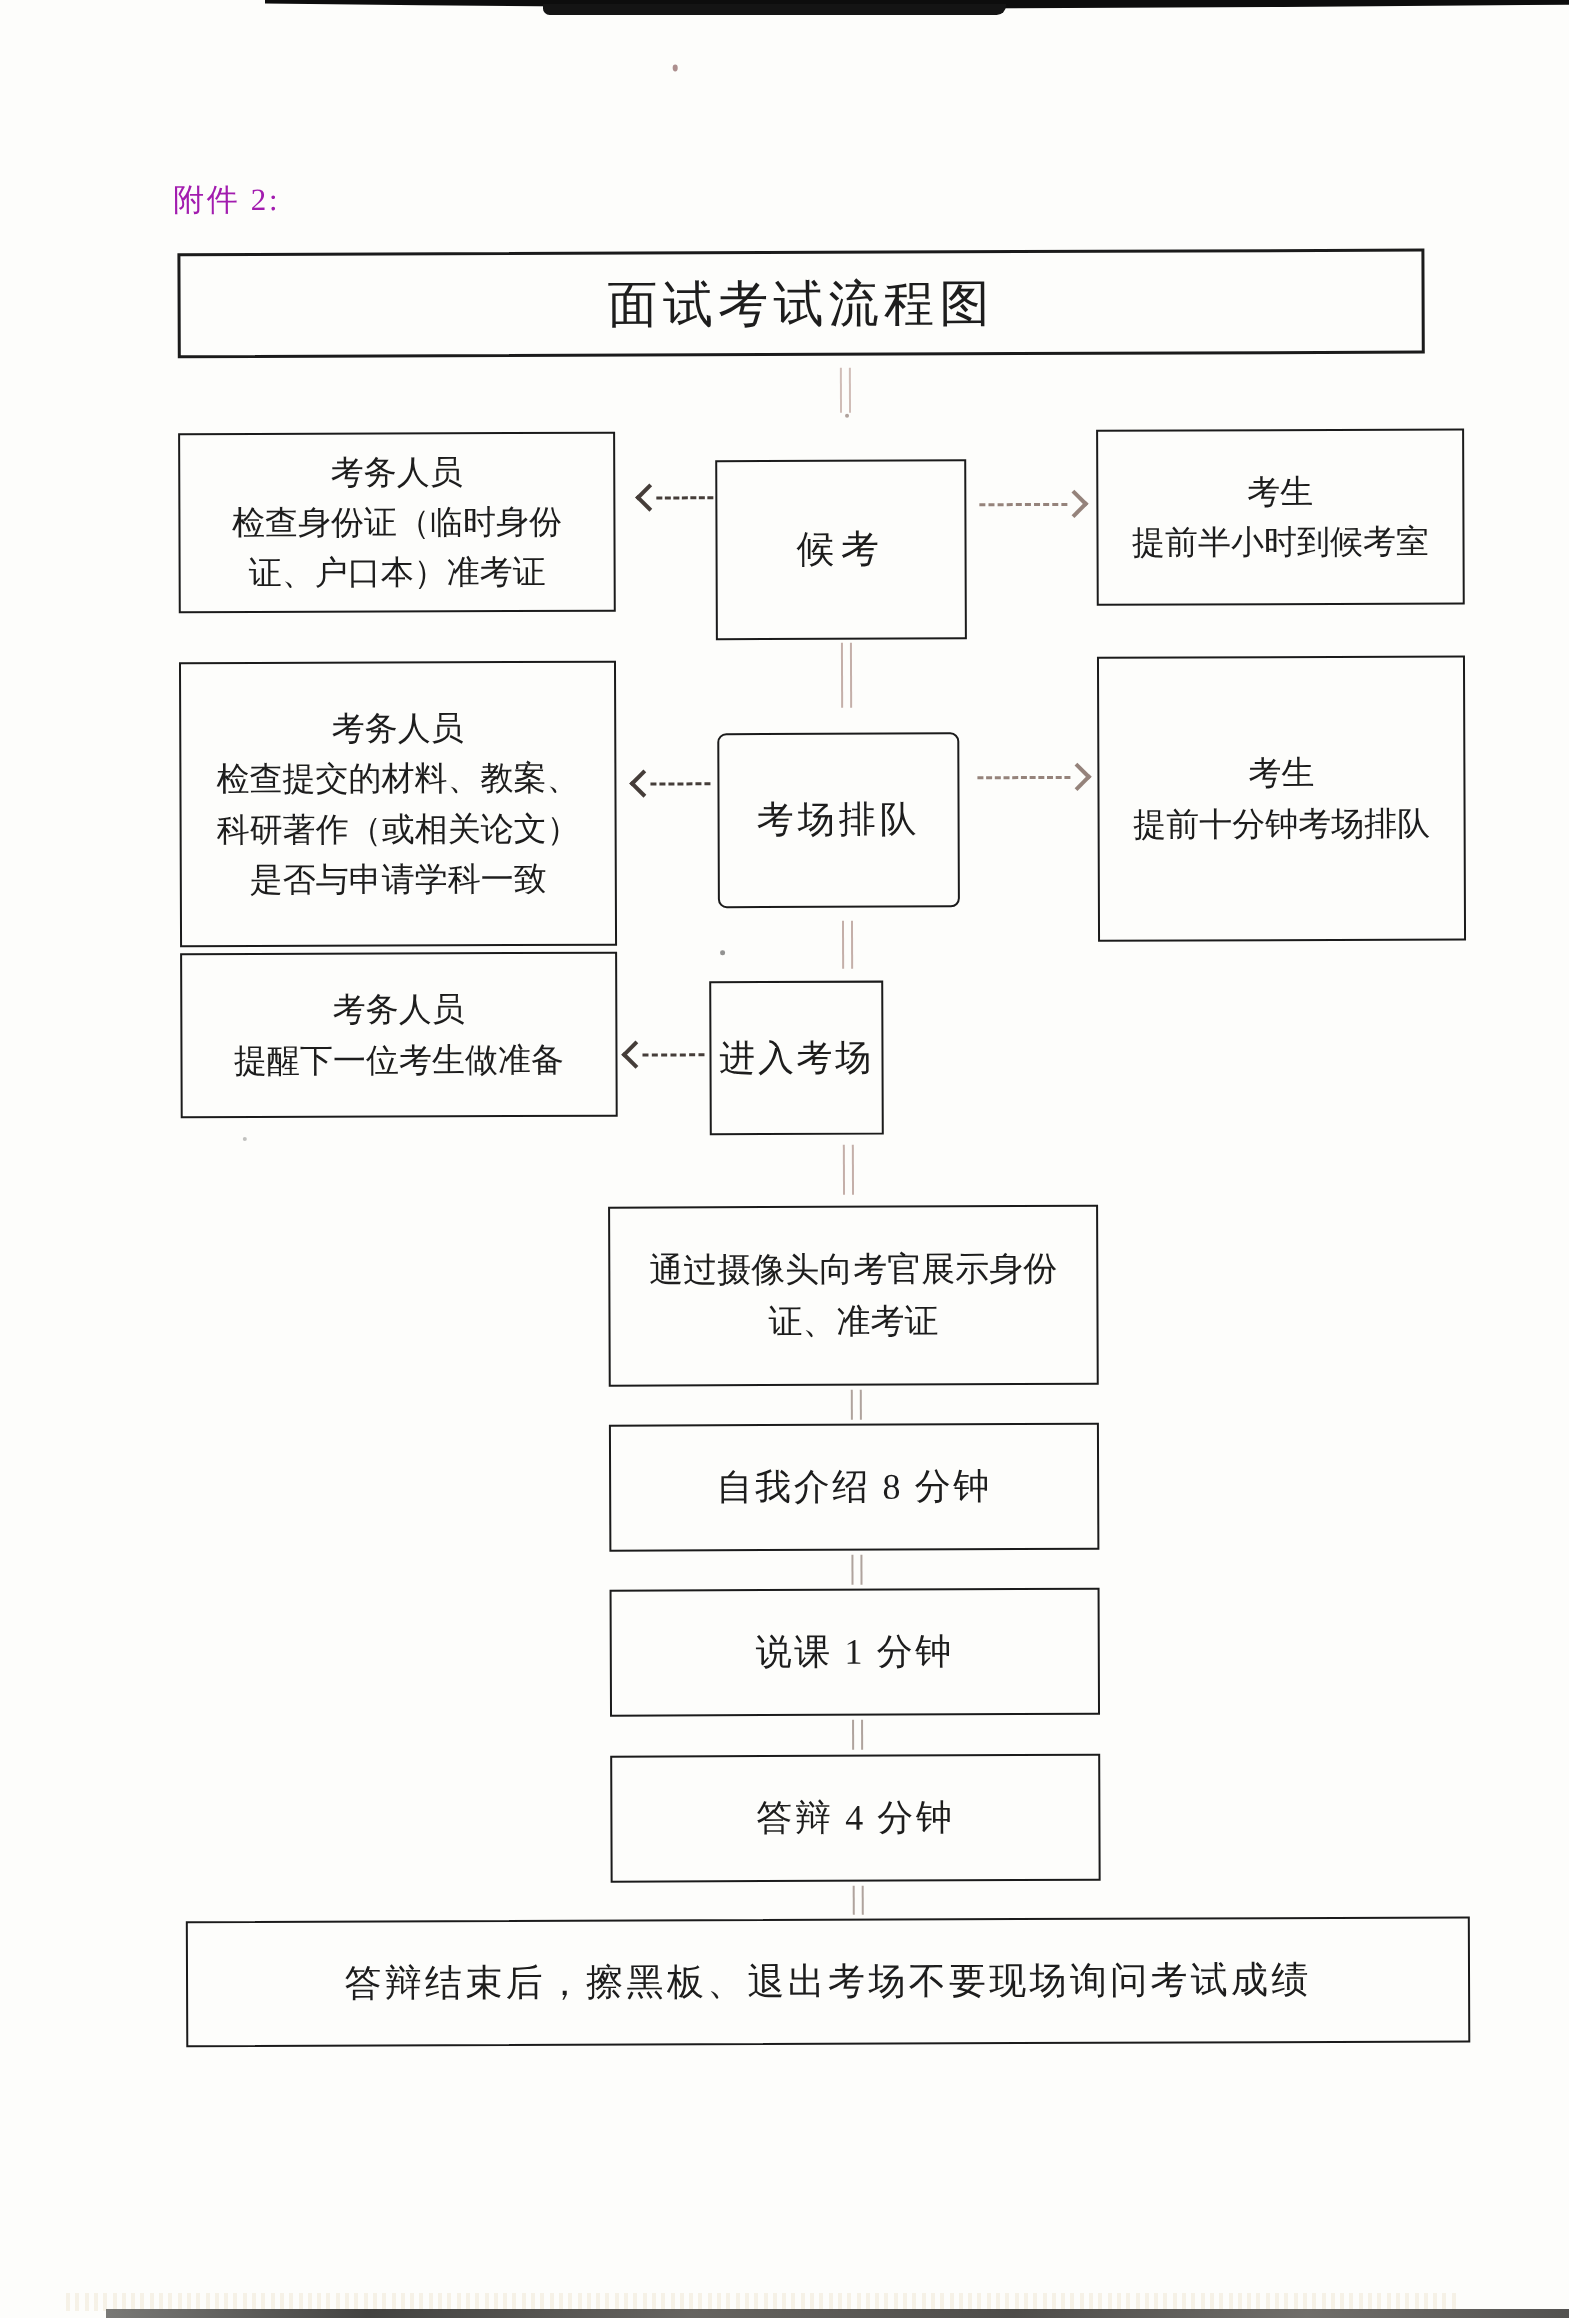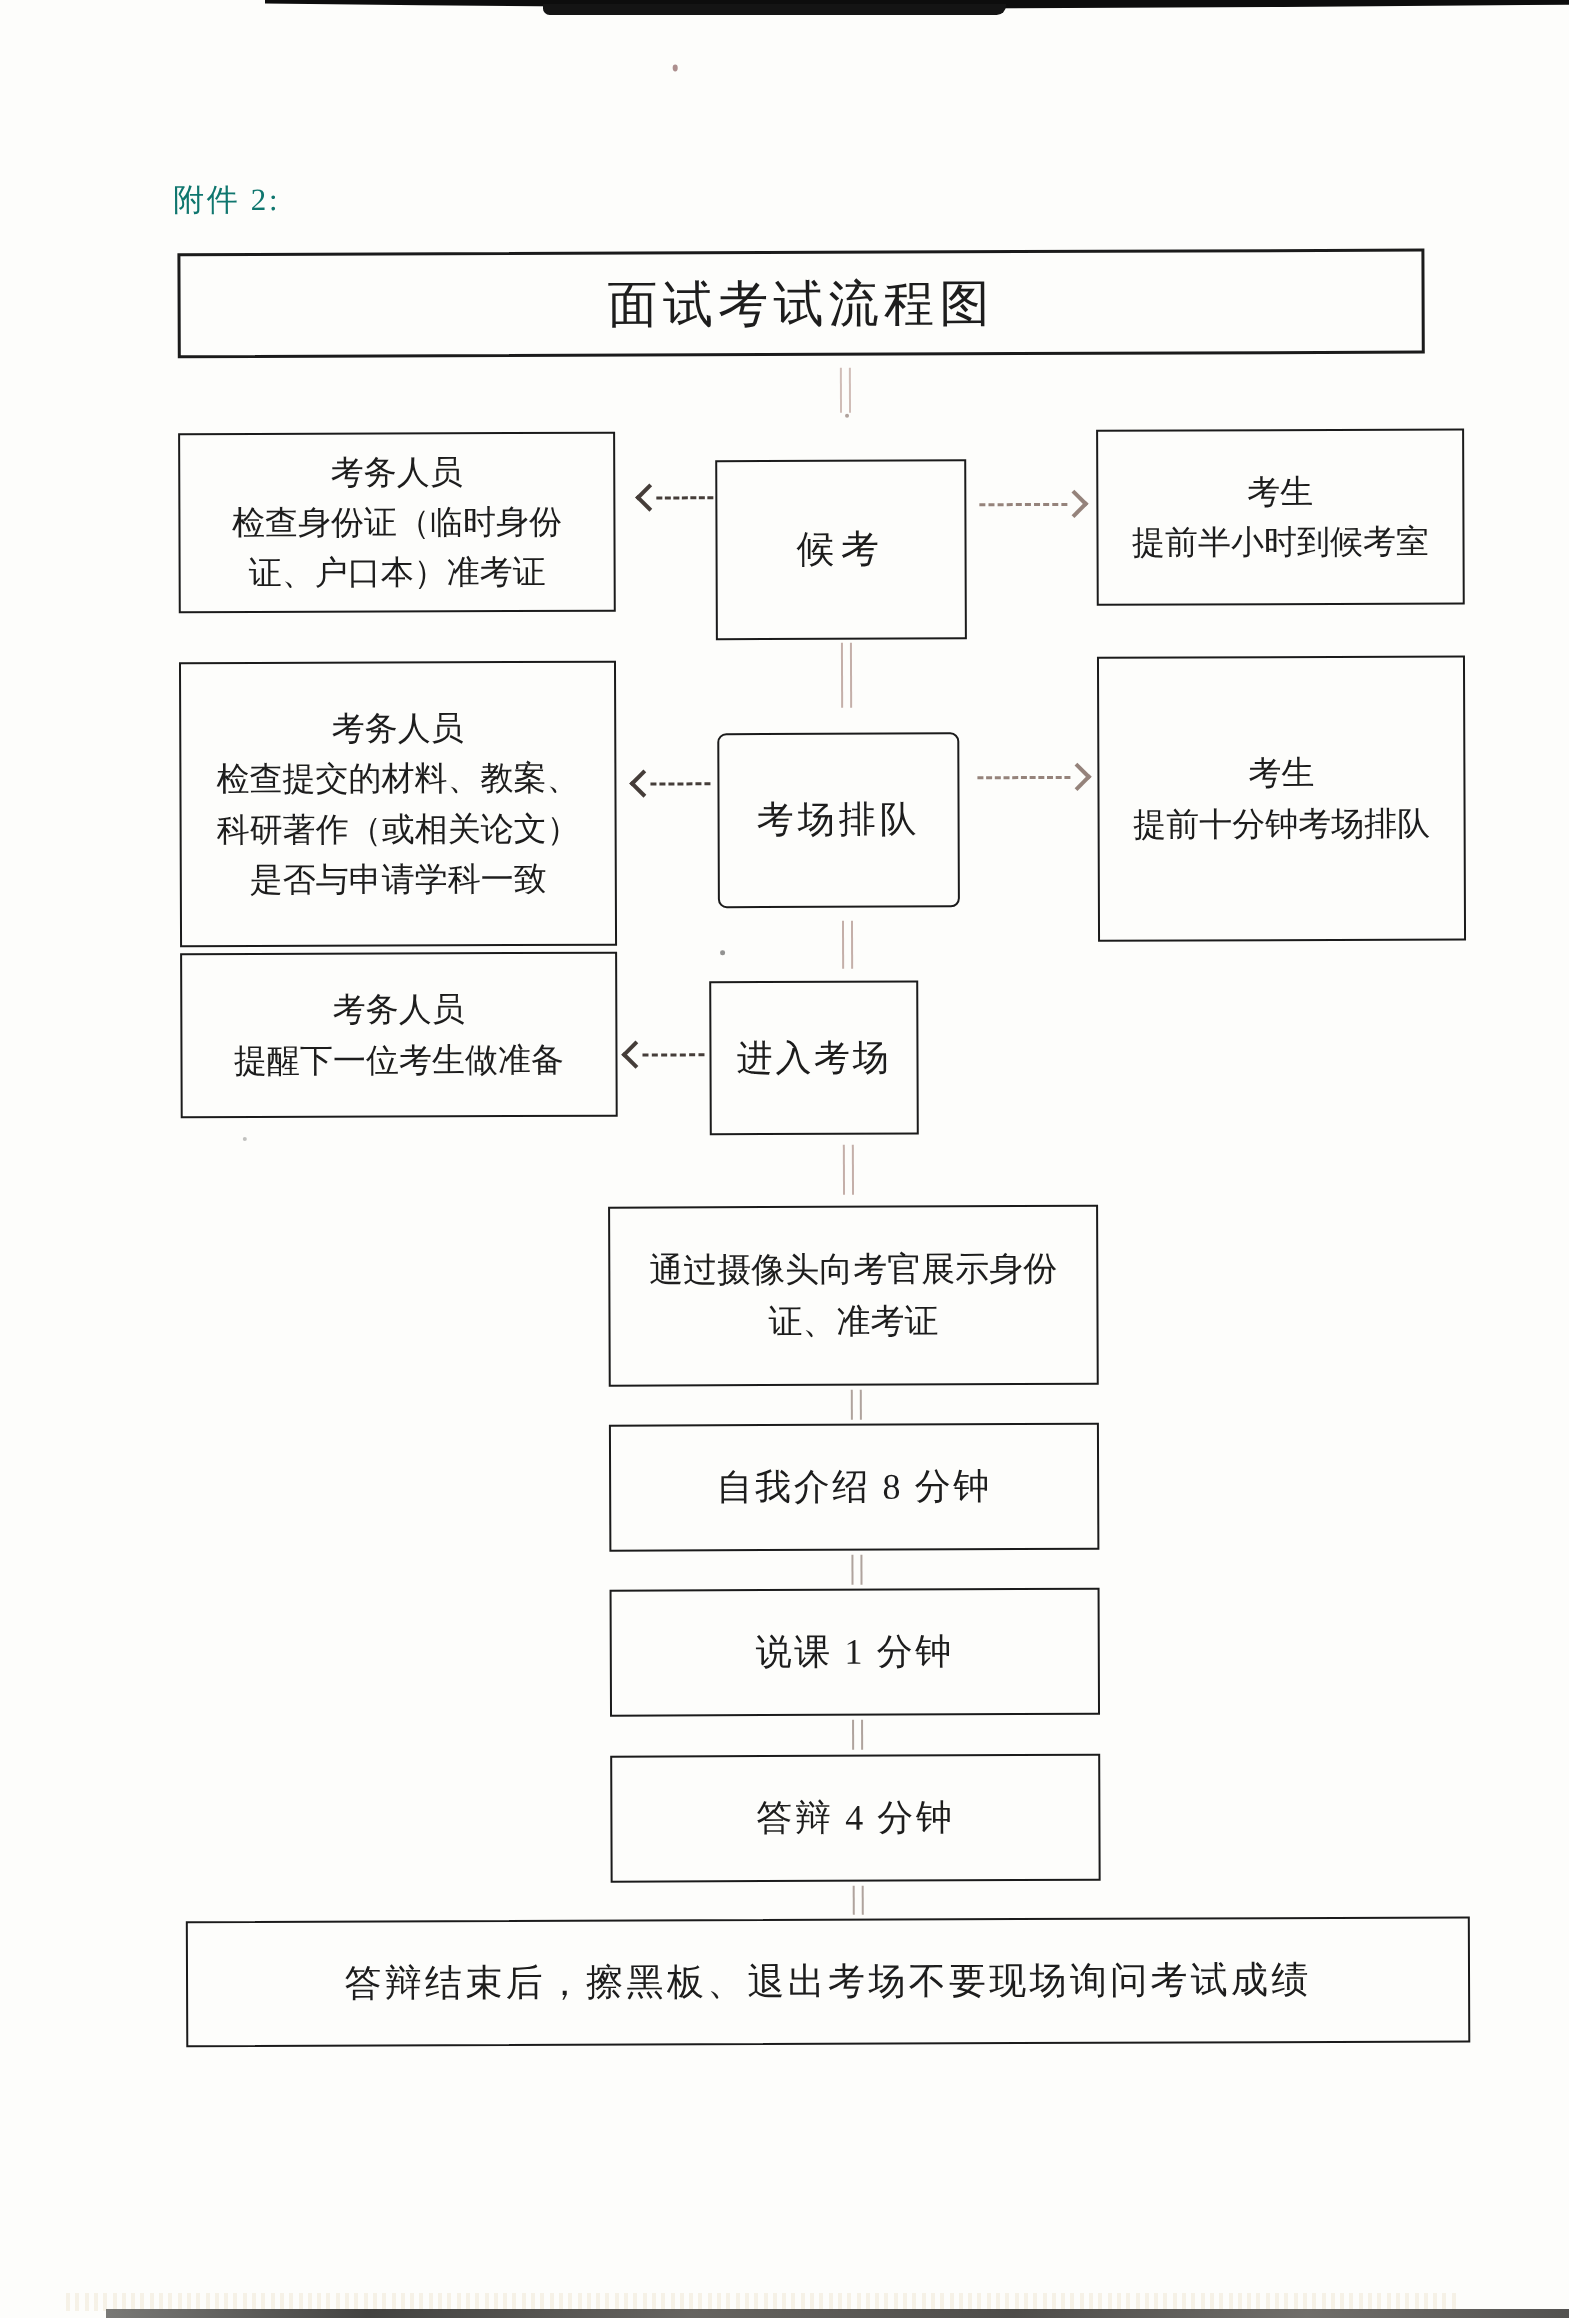--- a/index.html
+++ b/index.html
@@ -12,21 +12,21 @@
     color:#1d1d1d;
   }
   
   .diagram{
     position:absolute;inset:0;
     transform:rotate(-0.22deg);
     transform-origin:50% 40%;
   }
   .attachment{
     position:absolute;left:176px;top:177px;
-    font-size:31px;letter-spacing:2.6px;color:#0f766e;
+    font-size:31px;letter-spacing:2.6px;color:#a21caf;
   }
   .box{
     position:absolute;
     box-sizing:border-box;
     border:2.6px solid #1b1b1b;
     display:flex;flex-direction:column;
     align-items:center;justify-content:center;
     text-align:center;
     background:transparent;
     line-height:1.52;
@@ -37,21 +37,21 @@
 
   .l1{left:180px;top:431px;width:437px;height:180px;font-size:33px;}
   .c1{left:717px;top:460px;width:251px;height:180px;font-size:38px;letter-spacing:6.6px;}
   .r1{left:1098px;top:431px;width:368px;height:176px;font-size:33px;}
 
   .l2{left:180px;top:660px;width:437px;height:285px;font-size:33px;}
   .c2{left:718px;top:733px;width:242px;height:175px;font-size:37px;letter-spacing:4px;border-radius:9px;}
   .r2{left:1098px;top:658px;width:368px;height:285px;font-size:33px;}
 
   .l3{left:180px;top:951px;width:437px;height:165px;font-size:33px;}
-  .c3{left:709px;top:981px;width:209px;height:154px;font-size:36px;letter-spacing:2.6px;}
+  .c3{left:709px;top:981px;width:174px;height:154px;font-size:36px;letter-spacing:2.6px;}
 
   .b4{left:607px;top:1206px;width:490px;height:180px;font-size:34px;}
   .b5{left:607px;top:1424px;width:490px;height:127px;font-size:36px;letter-spacing:2.6px;}
   .b6{left:607px;top:1589px;width:490px;height:127px;font-size:36px;letter-spacing:2.6px;}
   .b7{left:607px;top:1755px;width:490px;height:127px;font-size:36px;letter-spacing:2.6px;}
   .b8{left:182px;top:1919px;width:1284px;height:126px;font-size:37px;letter-spacing:3.3px;}
 
   
   .vconn{
     position:absolute;width:6.6px;

